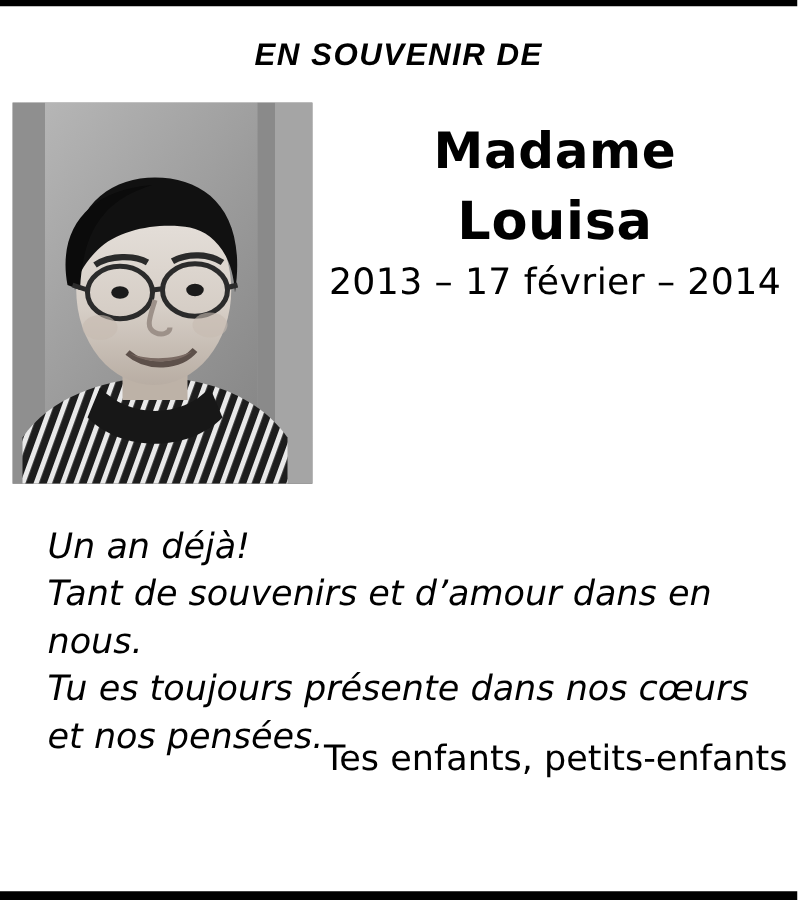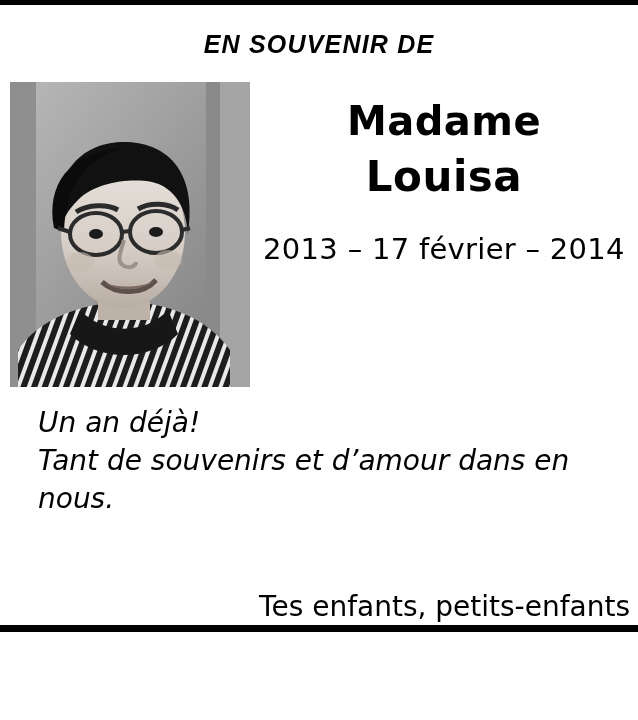--- a/index.html
+++ b/index.html
@@ -11,21 +11,21 @@
     width: 638px;
     height: 720px;
     font-family: "Liberation Sans", sans-serif;
     color: #000000;
     overflow: hidden;
   }
 
   .notice {
     position: relative;
     width: 638px;
-    height: 632px;
+    height: 720px;
     box-sizing: border-box;
     background: #ffffff;
   }
 
   
   .top-rule {
     position: absolute;
     top: 0;
     left: 0;
     width: 638px;
@@ -98,29 +98,29 @@
     font-size: 42px;
     line-height: 52px;
     letter-spacing: 0.2px;
     white-space: nowrap;
   }
   .dates {
     font-family: "DejaVu Sans", sans-serif;
     font-weight: 400;
     font-size: 29px;
     line-height: 40px;
-    margin-top: 24px;
+    margin-top: 0;
     letter-spacing: 0.3px;
   }
 
   
   .message {
     position: absolute;
     left: 38px;
-    top: 404px;
+    top: 418px;
     width: 590px;
     font-family: "DejaVu Sans", sans-serif;
     font-style: italic;
     font-size: 28px;
     line-height: 38px;
     text-align: left;
   }
   .message div {
     white-space: normal;
   }
@@ -207,20 +207,21 @@
 
   <div class="name-block">
     <div class="name-title">Madame</div>
     <div class="name-first">Louisa</div>
     <div class="dates">2013 – 17 février – 2014</div>
   </div>
 
   <div class="message">
     <div>Un an déjà!</div>
     <div>Tant de souvenirs et d’amour dans en nous.</div>
+    <div>Tu es toujours présente dans nos cœurs et nos pensées.</div>
   </div>
 
   <div class="signature">
     <div>Tes enfants, petits-enfants</div>
   </div>
 
   <div class="bottom-rule"></div>
 </div>
 
 </body></html>

